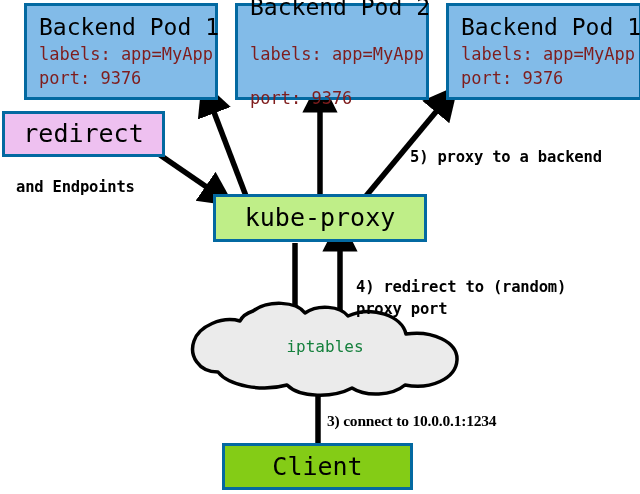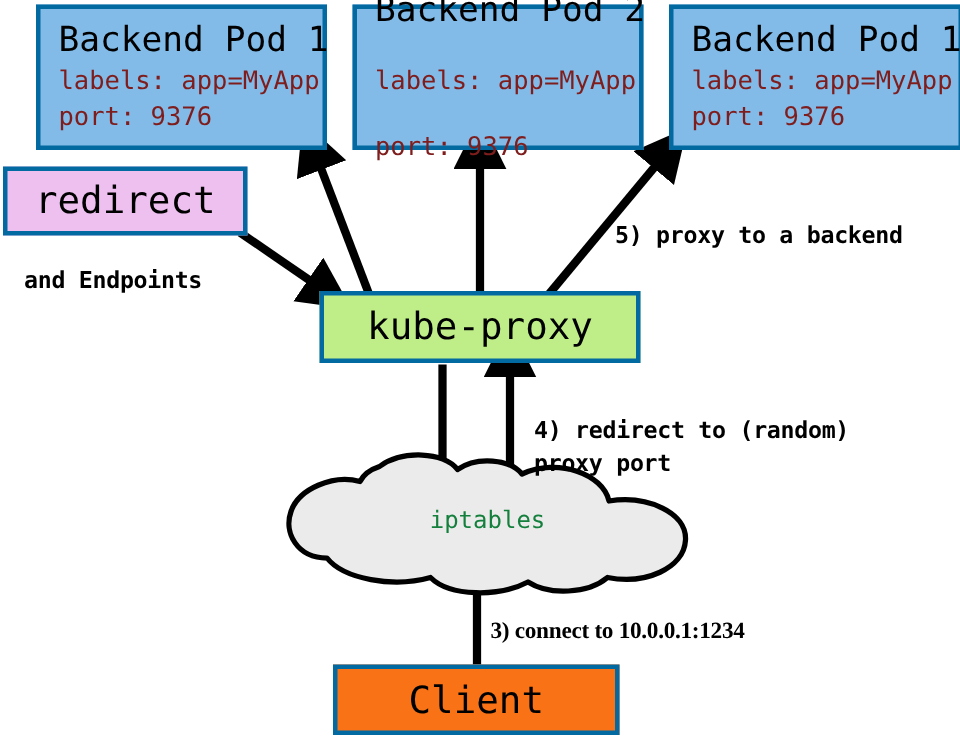--- a/index.html
+++ b/index.html
@@ -135,21 +135,21 @@
   <div class="box" style="left:2px; top:111px; width:163px; height:46px; background:#eec0f0;">
     <div class="centered-label">redirect</div>
   </div>
 
   <div class="box" style="left:213px; top:194px; width:214px; height:48px; background:#bfee88;">
     <div class="centered-label">kube-proxy</div>
   </div>
 
   <div class="cloud-text" style="left:245px; top:337px; width:160px;">iptables</div>
 
-  <div class="box" style="left:222px; top:443px; width:191px; height:47px; background:#f97316;">
+  <div class="box" style="left:222px; top:443px; width:191px; height:47px; background:#84cc16;">
     <div class="centered-label">Client</div>
   </div>
 
   <div class="step" style="left:16px; top:176px;">
     <div>and Endpoints</div>
   </div>
 
 
   <div class="step" style="left:327px; top:410px;font-family:Liberation Serif, serif;">
     <div>3) connect to 10.0.0.1:1234</div>

